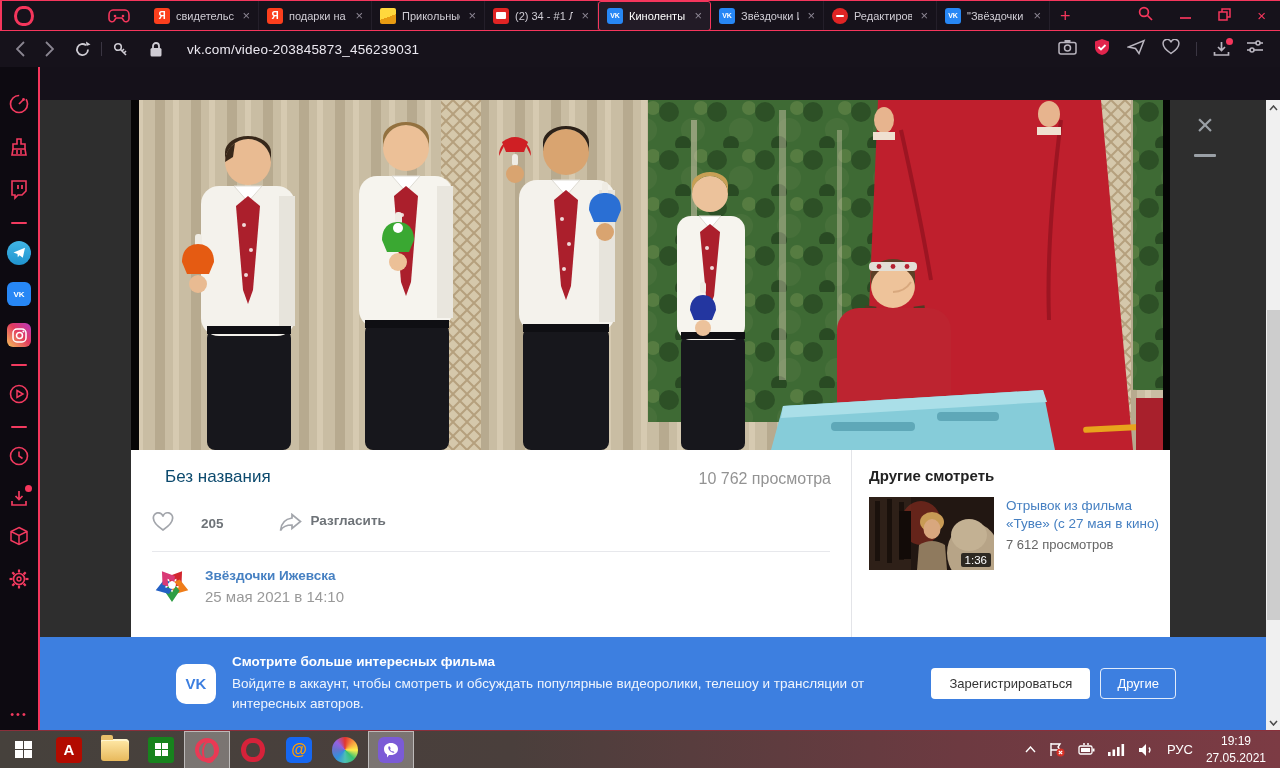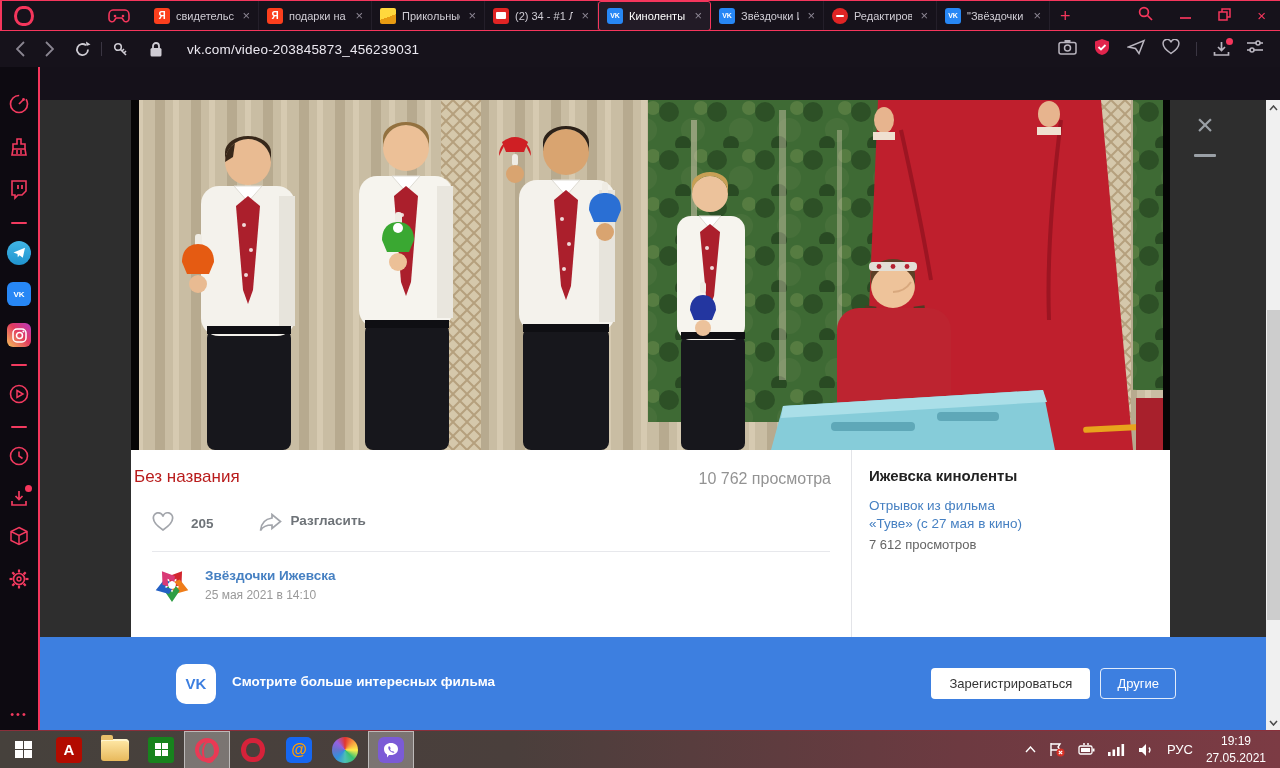--- a/index.html
+++ b/index.html
@@ -64,29 +64,29 @@
   .video svg { display:block; width:100%; height:100%; }
   .layer-close { position:absolute; left:1148px; top:10px; width:34px; color:#9aa0a6; text-align:center; }
   .layer-close .x { font-size:30px; line-height:30px; font-weight:300; }
   .layer-min { margin:14px auto 0; width:22px; height:3px; background:#9aa0a6; border-radius:1px; }
 
   
   .cards { position:absolute; left:91px; top:383px; width:1039px; height:187px; background:#fff; display:flex; }
   .card-l { width:720px; position:relative; }
   .card-div { width:1px; background:#e3e4e8; }
   .card-r { flex:1; position:relative; }
-  .vtitle { position:absolute; left:3px; top:17px; font-size:17px; color:#b91c1c; }
+  .vtitle { position:absolute; left:34px; top:17px; font-size:17px; color:#0c4a6e; }
   .views { position:absolute; right:20px; top:20px; font-size:16px; color:#939393; }
-  .actions { position:absolute; left:21px; top:62px; display:flex; align-items:center; gap:17px; color:#7b7b7b; font-size:13.5px; font-weight:bold; }
+  .actions { position:absolute; left:21px; top:62px; display:flex; align-items:center; gap:27px; color:#7b7b7b; font-size:13.5px; font-weight:bold; }
   .act2 { margin-left:28px; display:flex; align-items:flex-start; gap:9px; font-weight:bold; }
   .hr { position:absolute; left:21px; right:21px; top:101px; height:1px; background:#e7e8ec; }
   .author-row { position:absolute; left:21px; top:115px; display:flex; gap:13px; }
   .avatar { width:40px; height:40px; border-radius:50%; background:#fff; display:flex; align-items:center; justify-content:center; }
   .aname { font-size:13.5px; font-weight:bold; color:#4680c2; margin-top:3px; }
-  .adate { font-size:12px; color:#999; margin-top:5px; }
+  .adate { font-size:15px; color:#999; margin-top:5px; }
   .rel-head { position:absolute; left:17px; top:17px; font-size:15px; font-weight:bold; color:#222; }
   .rel-item { position:absolute; left:17px; top:47px; display:flex; gap:12px; }
   .thumb { position:relative; width:125px; height:73px; background:#1a120e; flex:none; }
   .thumb svg { display:block; }
   .dur { position:absolute; right:3px; bottom:3px; background:rgba(0,0,0,.75); color:#fff; font-size:11.5px; padding:1px 4px; border-radius:2px; }
   .rel-txt { width:172px; }
   .rel-title { font-size:13.5px; color:#4680c2; line-height:1.3; }
   .rel-views { font-size:13px; color:#656565; margin-top:5px; }
 
   
@@ -515,34 +515,52 @@
               </svg>
             </span>
             <span>
               <div class="aname">Звёздочки Ижевска</div>
               <div class="adate">25 мая 2021 в 14:10</div>
             </span>
           </div>
         </div>
         <div class="card-div"></div>
         <div class="card-r">
-          <div class="rel-head">Ижевска киноленты</div>
+          <div class="rel-head">Другие смотреть</div>
           <div class="rel-item">
+            <span class="thumb">
+              <svg width="125" height="73" viewBox="0 0 125 73">
+                <rect width="125" height="73" fill="#221712"></rect>
+                <rect x="0" y="0" width="42" height="73" fill="#2e2018"></rect>
+                <rect x="6" y="4" width="5" height="60" fill="#1a110c"></rect>
+                  <rect x="18" y="2" width="5" height="64" fill="#19100b"></rect>
+                  <rect x="30" y="5" width="5" height="58" fill="#1a110c"></rect>
+                <ellipse cx="52" cy="26" rx="20" ry="22" fill="#7c2a1e" opacity=".75"></ellipse>
+                <rect x="30" y="14" width="12" height="48" fill="#120b08"></rect>
+                <ellipse cx="63" cy="25" rx="12" ry="10" fill="#c89b55"></ellipse>
+                <ellipse cx="63" cy="32" rx="8.5" ry="10" fill="#d8a77e"></ellipse>
+                <path d="M48,73 L50,48 Q63,40 76,48 L78,73 Z" fill="#8f7a5e"></path>
+                <ellipse cx="104" cy="56" rx="26" ry="30" fill="#b7a487"></ellipse>
+                <ellipse cx="100" cy="38" rx="18" ry="16" fill="#c3b193"></ellipse>
+              </svg>
+              <span class="dur">1:36</span>
+            </span>
             <span class="rel-txt">
               <div class="rel-title">Отрывок из фильма «Туве» (с 27 мая в кино)</div>
               <div class="rel-views">7 612 просмотров</div>
             </span>
           </div>
         </div>
       </div>
 
       <div class="banner">
         <span class="vk-badge">VK</span>
         <span class="ban-txt">
           <div class="ban-title">Смотрите больше интересных фильма</div>
+          <div class="ban-body">Войдите в аккаунт, чтобы смотреть и обсуждать популярные видеоролики, телешоу и трансляции от интересных авторов.</div>
         </span>
         <span class="ban-btns">
           <button class="btn-reg">Зарегистрироваться</button>
           <button class="btn-login">Другие</button>
         </span>
       </div>
 
       <div class="sbar">
         <div class="arr">
             <svg width="9" height="6" viewBox="0 0 9 6">

